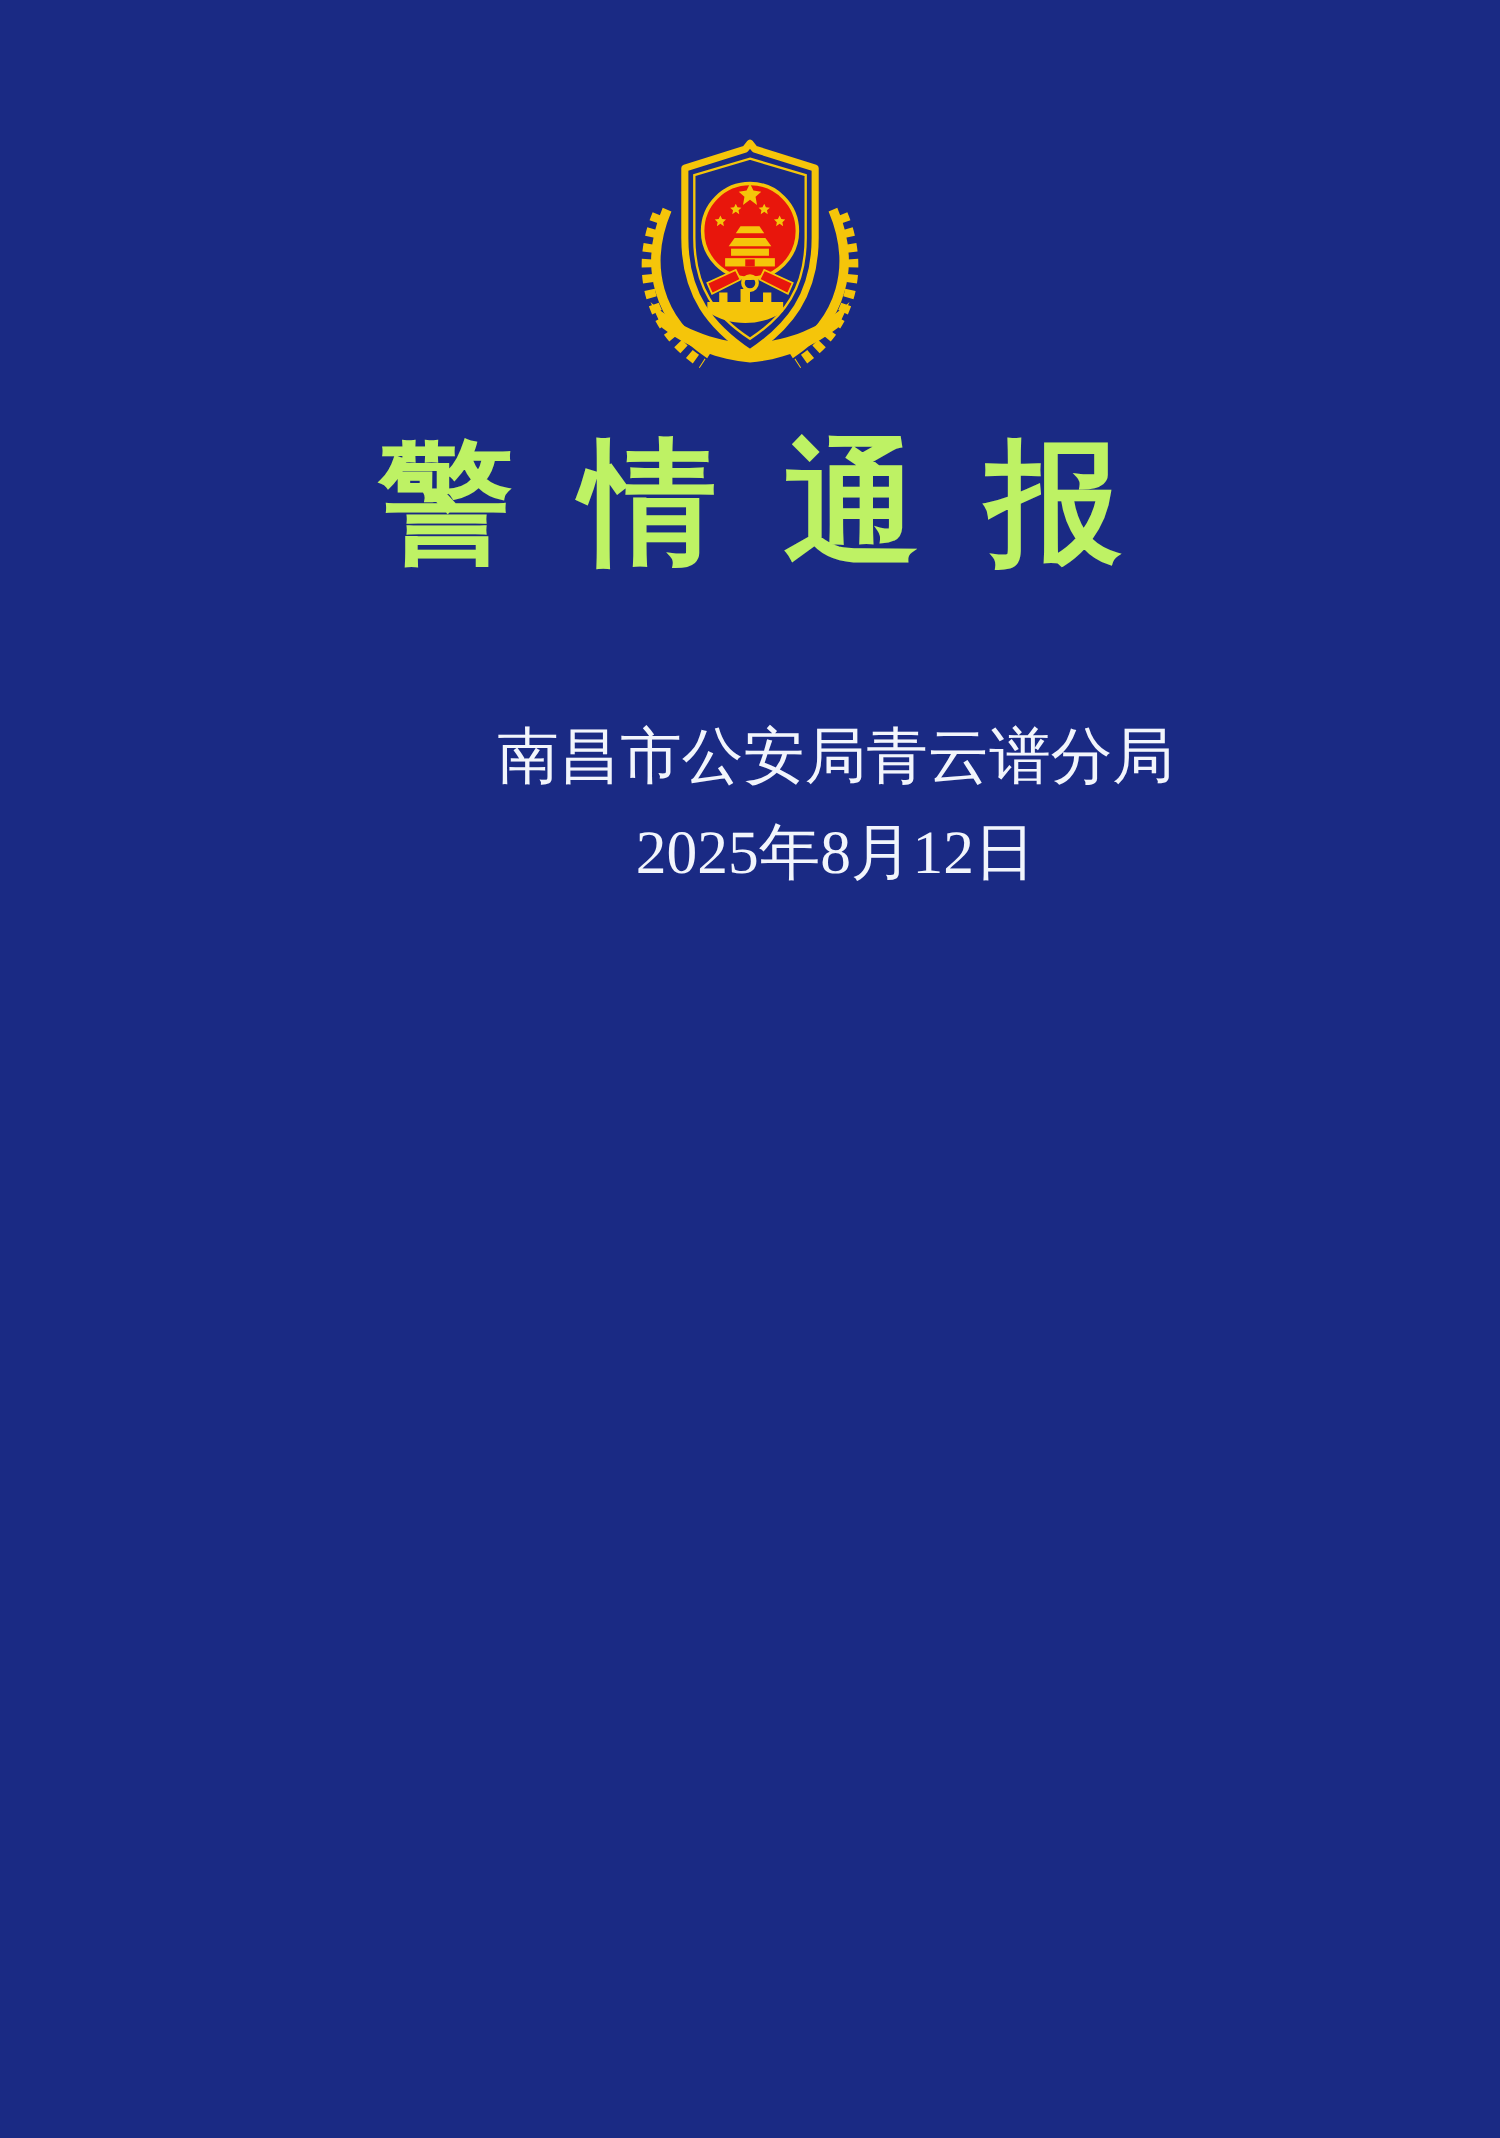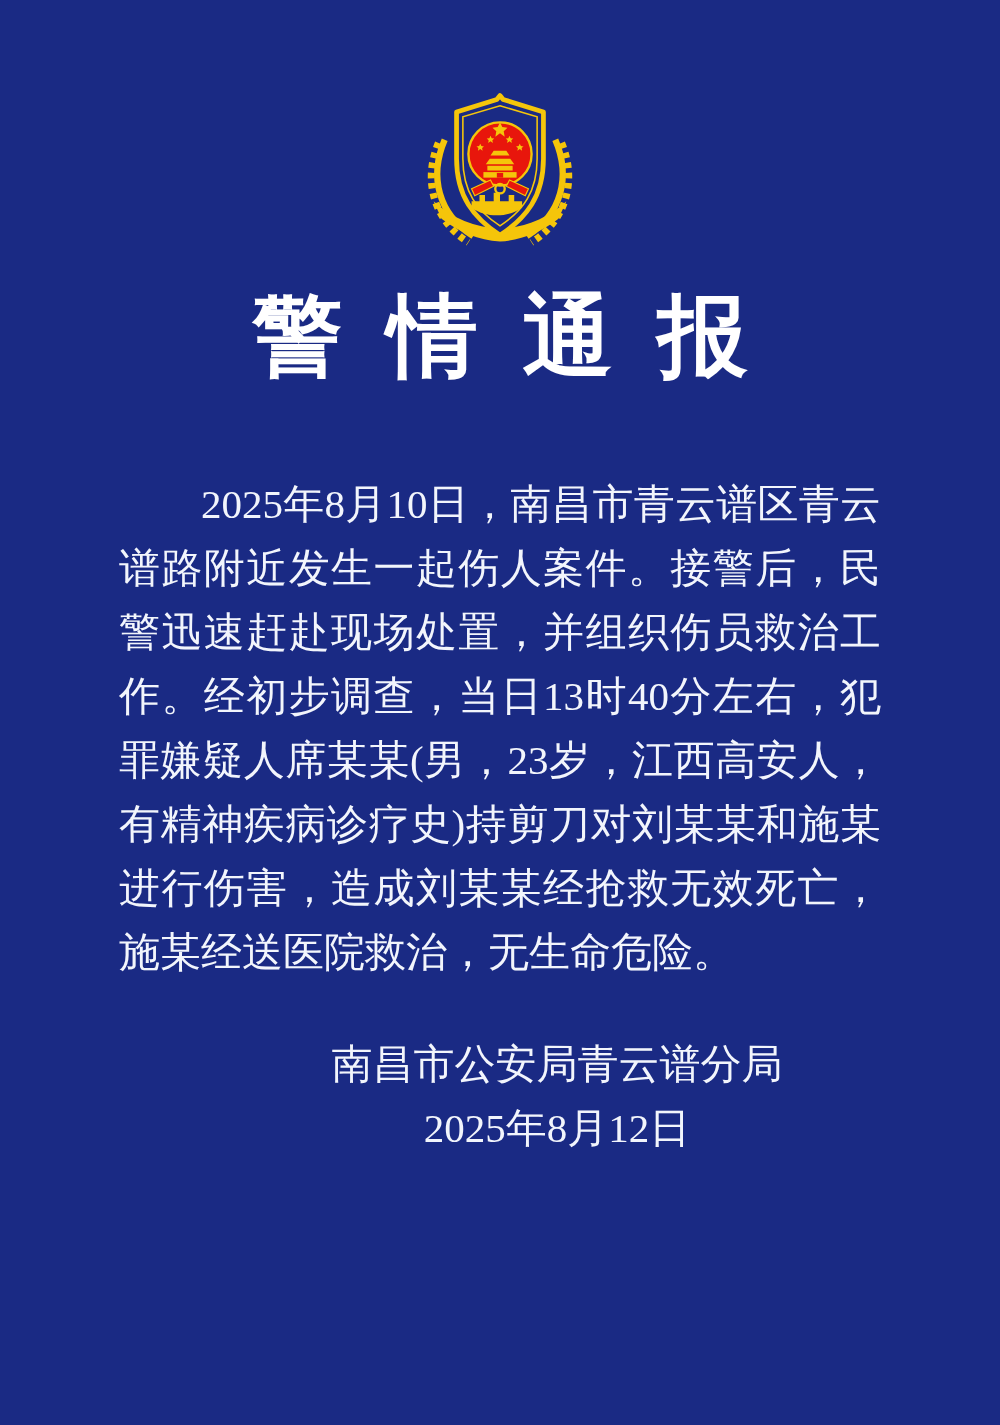--- a/index.html
+++ b/index.html
@@ -12,21 +12,21 @@
     font-family: "Liberation Serif", "DejaVu Serif", serif;
   }
   .emblem {
     width: 158px;
     margin: 86px auto 0;
   }
   .emblem svg { display: block; width: 100%; height: auto; }
   .title {
     margin: 38px 0 0;
     text-align: center;
-    color: #ffffff;
+    color: #bef264;
     font-size: 90px;
     line-height: 1.05;
     font-weight: bold;
     letter-spacing: 0.5em;
     text-indent: 0.5em;
   }
   .body-text {
     width: 762px;
     margin: 88px auto 0;
     color: #f2f5fc;
@@ -92,21 +92,20 @@
         <path d="M92,127 L68,139 L64,130 L88,119 Z" fill="#e8160c" stroke="#f5c50a" stroke-width="1.5"></path>
         <path d="M108,127 L132,139 L136,130 L112,119 Z" fill="#e8160c" stroke="#f5c50a" stroke-width="1.5"></path>
         <circle cx="100" cy="130" r="6" fill="none" stroke="#f5c50a" stroke-width="3"></circle>
       </g>
     </svg>
   </div>
 
   <h1 class="title">警情通报</h1>
 
   <div class="body-text">
-    <p>2025年8月10日，南昌市青云谱区青云谱路附近发生一起伤人案件。接警后，民警迅速赶赴现场处置，并组织伤员救治工作。经初步调查，当日13时40分左右，犯罪嫌疑人席某某(男，23岁，江西高安人，有精神疾病诊疗史)持剪刀对刘某某和施某进行伤害，造成刘某某经抢救无效死亡，施某经送医院救治，无生命危险。</p>
   </div>
 
   <div class="signature">
     <div>南昌市公安局青云谱分局</div>
     <div>2025年8月12日</div>
   </div>
 
 </div>
 
 </body></html>

